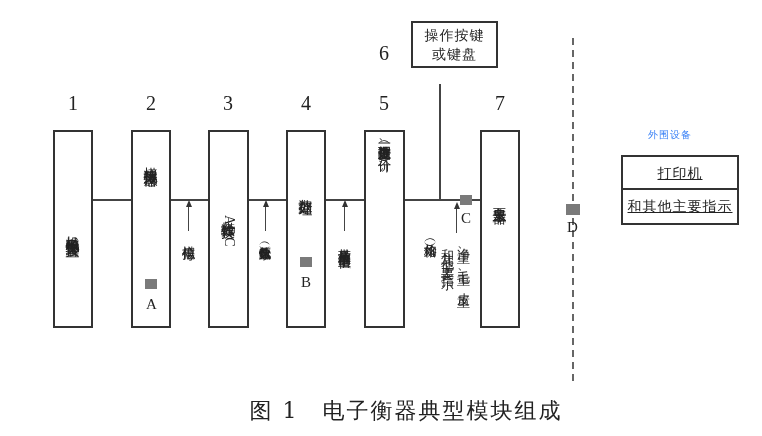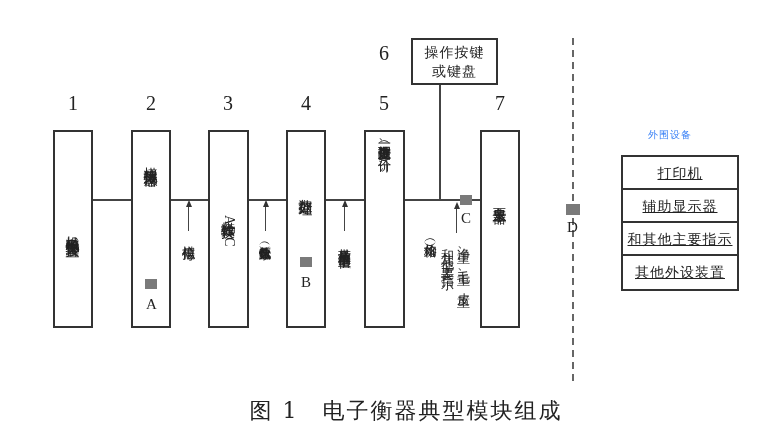--- a/index.html
+++ b/index.html
@@ -55,21 +55,21 @@
 <div class="box" style="left:286px; top:130px; width:40px; height:198px;">
   <span class="vtext abs" style="left:10px; top:56px;">数据处理</span>
 </div>
 <div class="marker" style="left:300px; top:257px;"></div>
 <div class="letter" style="left:301px; top:274px;">B</div>
 
 <div class="box" style="left:364px; top:130px; width:41px; height:198px;">
   <span class="vtext abs" style="left:11px; top:4px; font-size:13px; line-height:15px; letter-spacing:0;">进一步数据处理（皮重、计价）</span>
 </div>
 
-<div class="box" style="left:411px; top:38px; width:87px; height:47px; text-align:center; font-size:14px; line-height:19px; padding-top:3px; letter-spacing:1px;">
+<div class="box" style="left:411px; top:21px; width:87px; height:47px; text-align:center; font-size:14px; line-height:19px; padding-top:3px; letter-spacing:1px;">
   <div>操作按键</div>
   <div>或键盘</div>
 </div>
 
 <div class="box" style="left:480px; top:130px; width:40px; height:198px;">
   <span class="vtext abs" style="left:10px; top:64px;">主要显示器</span>
 </div>
 <div class="marker" style="left:460px; top:195px;"></div>
 <div class="letter" style="left:461px; top:210px;">C</div>
 
@@ -91,18 +91,16 @@
 <div class="vlabel" style="left:440px; top:238px; font-size:13px; line-height:15px; letter-spacing:5px;">和其他主要指示</div>
 <div class="vlabel" style="left:423px; top:234px; font-size:13px; line-height:15px; letter-spacing:0;">（如价格）</div>
 
 <div class="dash"></div>
 <div class="marker" style="left:566px; top:204px; width:14px; height:11px;"></div>
 <div class="letter" style="left:567px; top:219px;">D</div>
 
 <div class="peri-title" style="left:648px; top:128px;">外围设备</div>
 <div class="peri">
   <div class="peri-item">打印机</div>
-  <div class="peri-item">辅助显示器</div>
   <div class="peri-item">和其他主要指示</div>
-  <div class="peri-item">其他外设装置</div>
 </div>
 
 <div class="caption">图 1　电子衡器典型模块组成</div>
 
 </body></html>

